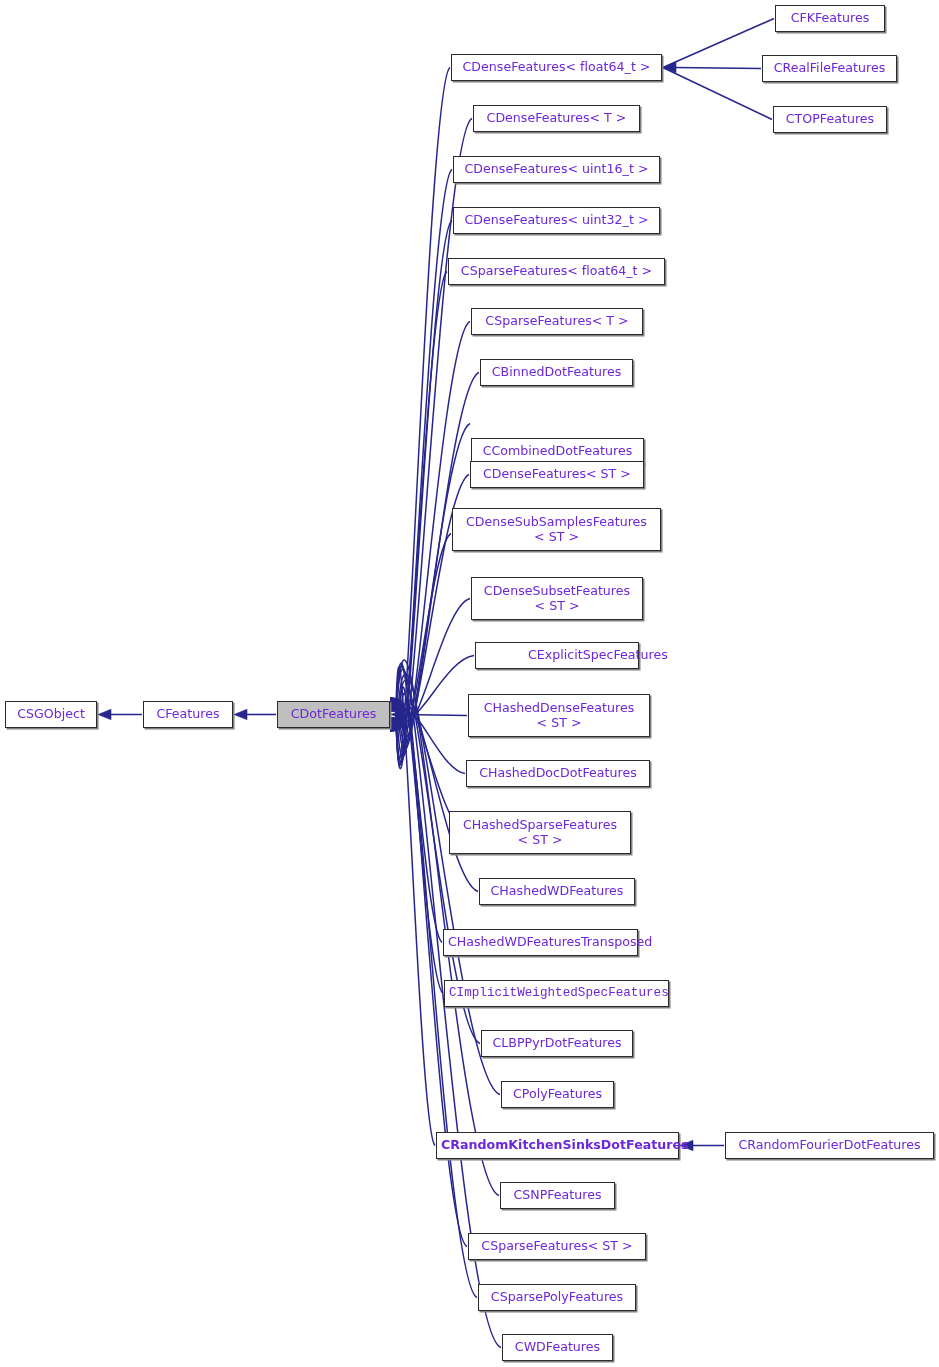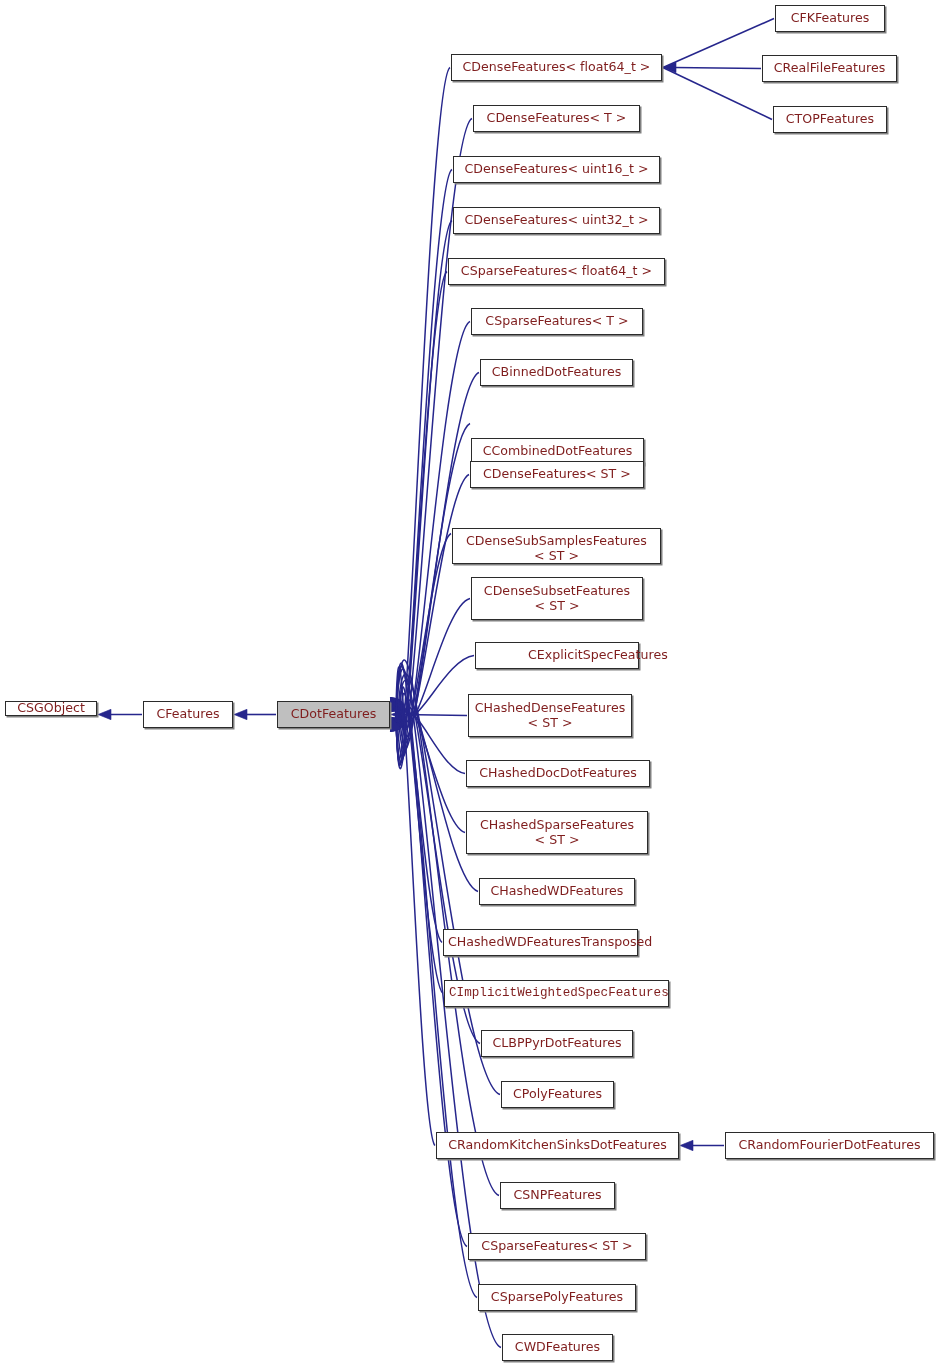--- a/index.html
+++ b/index.html
@@ -25,21 +25,21 @@
   .node {
     position: absolute;
     box-sizing: border-box;
     background: #ffffff;
     border: 1px solid #2b2b2b;
     box-shadow: 1.5px 1.5px 0 0 #808080;
     display: flex;
     align-items: center;
     justify-content: center;
     text-align: center;
-    color: #7f1d1d;
+    color: #6d28d9;
     font-size: 12.6px;
     line-height: 14.5px;
     letter-spacing: 0.02px;
     white-space: pre-line;
     user-select: none;
   }
   .node.highlight {
     background: #bfbfbf;
   }
   .node-label {
@@ -111,48 +111,48 @@
       <line x1="651.073060798848" y1="72.67185859164998" x2="774" y2="18.5" stroke="#26268c" stroke-width="1.6"></line>
       <polygon points="663.00,67.50 653.14,77.44 649.00,67.90" fill="#26268c" stroke="#26268c" stroke-width="0.6"></polygon>
       <line x1="674" y1="67.5" x2="761" y2="68.5" stroke="#26268c" stroke-width="1.6"></line>
       <polygon points="663.00,67.50 676.00,62.30 676.00,72.70" fill="#26268c" stroke="#26268c" stroke-width="0.6"></polygon>
       <line x1="651.2277604526553" y1="61.98507696881149" x2="772" y2="119.5" stroke="#26268c" stroke-width="1.6"></line>
       <polygon points="663.00,67.50 649.02,66.69 653.43,57.28" fill="#26268c" stroke="#26268c" stroke-width="0.6"></polygon>
       <line x1="691" y1="1145.5" x2="724" y2="1145.5" stroke="#26268c" stroke-width="1.6"></line>
       <polygon points="680.00,1145.50 693.00,1140.30 693.00,1150.70" fill="#26268c" stroke="#26268c" stroke-width="0.6"></polygon>
     </svg>
   <div id="node-layer">
-      <div class="node" style="left: 5px; top: 701px; width: 92px; height: 15px;"><span class="node-label">CSGObject</span></div>
+      <div class="node" style="left: 5px; top: 701px; width: 92px; height: 27px;"><span class="node-label">CSGObject</span></div>
       <div class="node" style="left: 143px; top: 701px; width: 90px; height: 27px;"><span class="node-label">CFeatures</span></div>
       <div class="node highlight" style="left: 277px; top: 701px; width: 113px; height: 27px;"><span class="node-label">CDotFeatures</span></div>
       <div class="node" style="left: 451px; top: 54px; width: 211px; height: 27px;"><span class="node-label">CDenseFeatures&lt; float64_t &gt;</span></div>
       <div class="node" style="left: 473px; top: 105px; width: 167px; height: 27px;"><span class="node-label">CDenseFeatures&lt; T &gt;</span></div>
       <div class="node" style="left: 453px; top: 156px; width: 207px; height: 27px;"><span class="node-label">CDenseFeatures&lt; uint16_t &gt;</span></div>
       <div class="node" style="left: 453px; top: 207px; width: 207px; height: 27px;"><span class="node-label">CDenseFeatures&lt; uint32_t &gt;</span></div>
       <div class="node" style="left: 448px; top: 258px; width: 217px; height: 27px;"><span class="node-label">CSparseFeatures&lt; float64_t &gt;</span></div>
       <div class="node" style="left: 471px; top: 308px; width: 172px; height: 27px;"><span class="node-label">CSparseFeatures&lt; T &gt;</span></div>
       <div class="node" style="left: 480px; top: 359px; width: 153px; height: 27px;"><span class="node-label">CBinnedDotFeatures</span></div>
       <div class="node" style="left: 471px; top: 410px; width: 173px; height: 27px; margin-top: 28px;"><span class="node-label">CCombinedDotFeatures</span></div>
       <div class="node" style="left: 470px; top: 461px; width: 174px; height: 27px;"><span class="node-label">CDenseFeatures&lt; ST &gt;</span></div>
-      <div class="node" style="left: 452px; top: 528px; width: 209px; height: 36px; align-items: flex-end;"><span class="node-label">CDenseSubSamplesFeatures
+      <div class="node" style="left: 452px; top: 508px; width: 209px; height: 43px;"><span class="node-label">CDenseSubSamplesFeatures
 &lt; ST &gt;</span></div>
       <div class="node" style="left: 471px; top: 577px; width: 172px; height: 43px;"><span class="node-label">CDenseSubsetFeatures
 &lt; ST &gt;</span></div>
       <div class="node" style="left: 475px; top: 642px; width: 164px; height: 27px; padding-left: 48px;"><span class="node-label">CExplicitSpecFeatures</span></div>
-      <div class="node" style="left: 468px; top: 694px; width: 164px; height: 43px;"><span class="node-label">CHashedDenseFeatures
+      <div class="node" style="left: 468px; top: 694px; width: 182px; height: 43px;"><span class="node-label">CHashedDenseFeatures
 &lt; ST &gt;</span></div>
       <div class="node" style="left: 466px; top: 760px; width: 184px; height: 27px;"><span class="node-label">CHashedDocDotFeatures</span></div>
-      <div class="node" style="left: 466px; top: 811px; width: 182px; height: 43px;"><span class="node-label">CHashedSparseFeatures
+      <div class="node" style="left: 449px; top: 811px; width: 182px; height: 43px;"><span class="node-label">CHashedSparseFeatures
 &lt; ST &gt;</span></div>
       <div class="node" style="left: 479px; top: 878px; width: 156px; height: 27px; text-align: center;"><span class="node-label">CHashedWDFeatures</span></div>
       <div class="node" style="left: 443px; top: 929px; width: 195px; height: 27px;"><span class="node-label">CHashedWDFeaturesTransposed</span></div>
       <div class="node" style="left: 444px; top: 980px; width: 225px; height: 27px; font-family: Liberation Mono, monospace;"><span class="node-label">CImplicitWeightedSpecFeatures</span></div>
       <div class="node" style="left: 481px; top: 1030px; width: 152px; height: 27px;"><span class="node-label">CLBPPyrDotFeatures</span></div>
       <div class="node" style="left: 501px; top: 1081px; width: 113px; height: 27px; justify-content: center;"><span class="node-label">CPolyFeatures</span></div>
-      <div class="node" style="left: 436px; top: 1132px; width: 243px; height: 27px;"><span class="node-label">CRandomKitchenSinksDotFeatures</span></div>
+      <div class="node" style="left: 436px; top: 1132px; width: 243px; height: 27px; font-weight: bold;"><span class="node-label">CRandomKitchenSinksDotFeatures</span></div>
       <div class="node" style="left: 500px; top: 1182px; width: 115px; height: 27px;"><span class="node-label">CSNPFeatures</span></div>
       <div class="node" style="left: 468px; top: 1233px; width: 178px; height: 27px;"><span class="node-label">CSparseFeatures&lt; ST &gt;</span></div>
       <div class="node" style="left: 478px; top: 1284px; width: 158px; height: 27px;"><span class="node-label">CSparsePolyFeatures</span></div>
       <div class="node" style="left: 502px; top: 1334px; width: 111px; height: 27px;"><span class="node-label">CWDFeatures</span></div>
       <div class="node" style="left: 775px; top: 5px; width: 110px; height: 27px;"><span class="node-label">CFKFeatures</span></div>
       <div class="node" style="left: 762px; top: 55px; width: 135px; height: 27px;"><span class="node-label">CRealFileFeatures</span></div>
       <div class="node" style="left: 773px; top: 106px; width: 114px; height: 27px;"><span class="node-label">CTOPFeatures</span></div>
       <div class="node" style="left: 725px; top: 1132px; width: 209px; height: 27px;"><span class="node-label">CRandomFourierDotFeatures</span></div>
     </div>
 </div>

